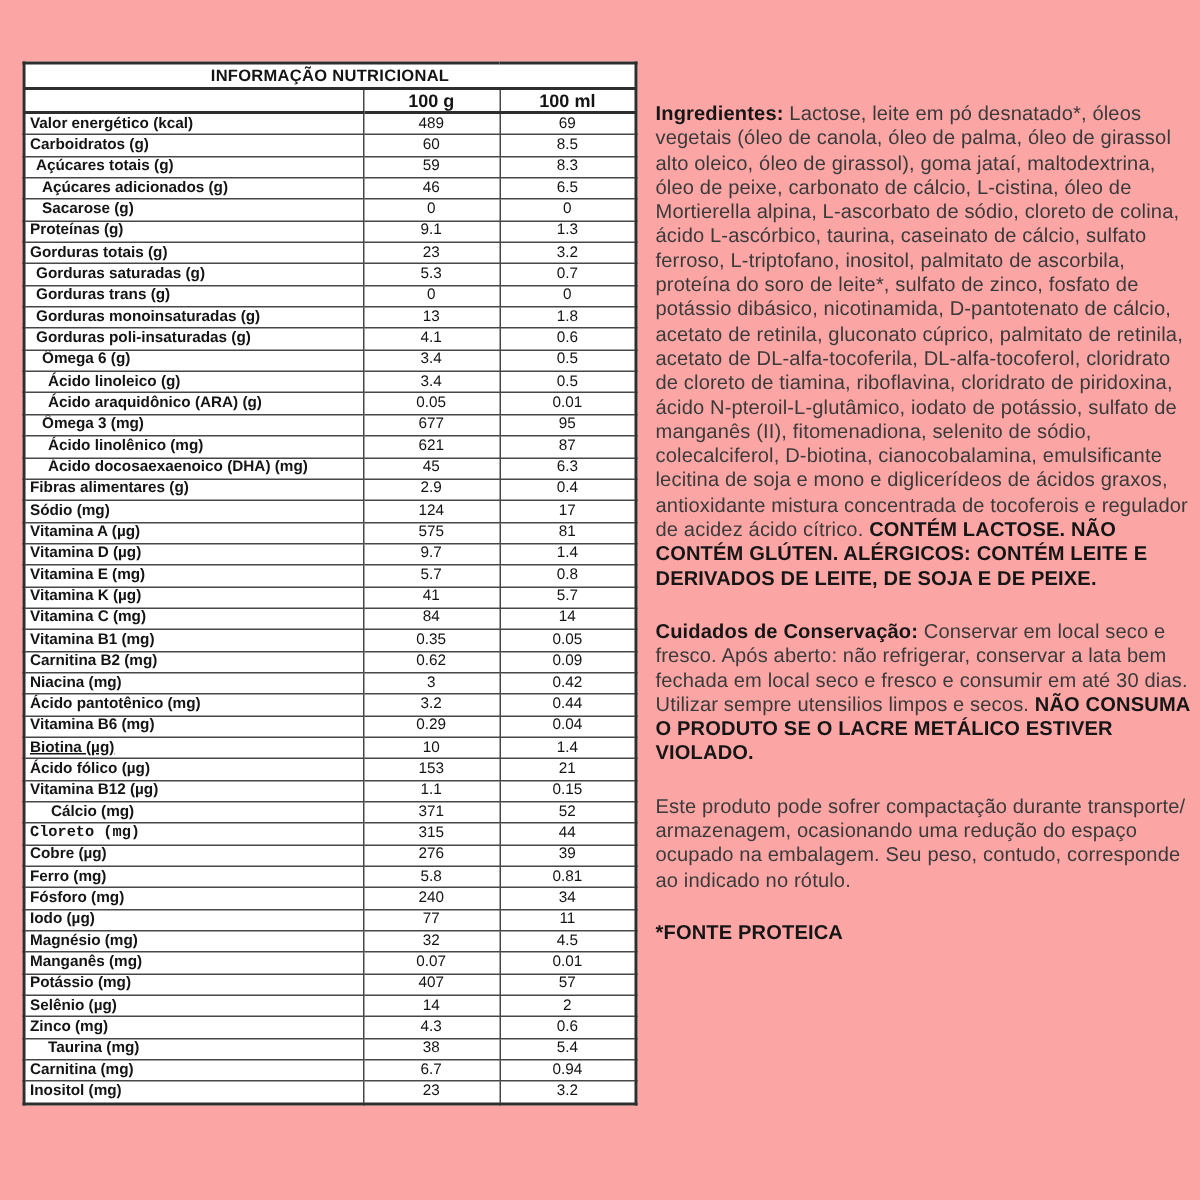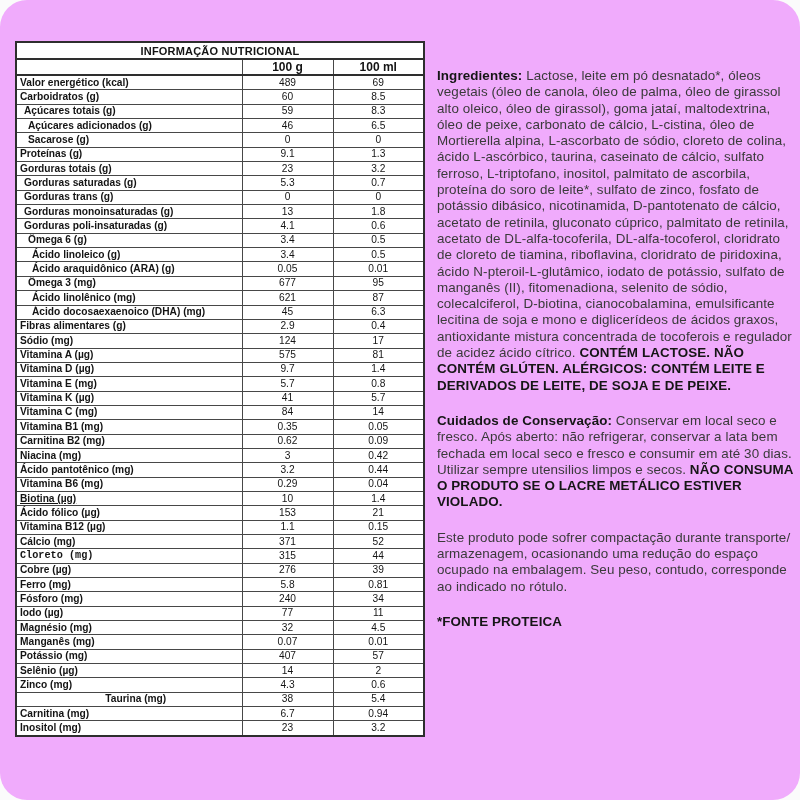--- a/index.html
+++ b/index.html
@@ -5,23 +5,22 @@
   html, body {
     margin: 0;
     padding: 0;
     background: #fbfbfb;
     font-family: "Liberation Sans", "DejaVu Sans", sans-serif;
   }
   .page {
     position: relative;
     width: 800px;
     height: 800px;
-    background: #f0abfc;
+    background: #fca5a5;
     overflow: hidden;
-    border-radius: 27px;
   }
 
   
   table.nutri {
     position: absolute;
     left: 15px;
     top: 41px;
     width: 408px;
     border-collapse: collapse;
     table-layout: fixed;
@@ -256,21 +255,21 @@
     <td class="lbl" style="padding-left: 3px;">Ácido fólico (µg)</td>
     <td class="num">153</td>
     <td class="num">21</td>
   </tr>
         <tr>
     <td class="lbl" style="padding-left: 3px;">Vitamina B12 (µg)</td>
     <td class="num">1.1</td>
     <td class="num">0.15</td>
   </tr>
         <tr>
-    <td class="lbl" style="padding-left: 3px;">Cálcio (mg)</td>
+    <td class="lbl" style="padding-left: 17px;">Cálcio (mg)</td>
     <td class="num">371</td>
     <td class="num">52</td>
   </tr>
         <tr>
     <td class="lbl" style="padding-left: 3px; font-family: Liberation Mono, monospace;">Cloreto (mg)</td>
     <td class="num">315</td>
     <td class="num">44</td>
   </tr>
         <tr>
     <td class="lbl" style="padding-left: 3px;">Cobre (µg)</td>
@@ -311,21 +310,21 @@
     <td class="lbl" style="padding-left: 3px;">Selênio (µg)</td>
     <td class="num">14</td>
     <td class="num">2</td>
   </tr>
         <tr>
     <td class="lbl" style="padding-left: 3px;">Zinco (mg)</td>
     <td class="num">4.3</td>
     <td class="num">0.6</td>
   </tr>
         <tr>
-    <td class="lbl" style="padding-left: 15px; text-align: center;">Taurina (mg)</td>
+    <td class="lbl" style="padding-left: 15px;">Taurina (mg)</td>
     <td class="num">38</td>
     <td class="num">5.4</td>
   </tr>
         <tr>
     <td class="lbl" style="padding-left: 3px;">Carnitina (mg)</td>
     <td class="num">6.7</td>
     <td class="num">0.94</td>
   </tr>
         <tr>
     <td class="lbl" style="padding-left: 3px;">Inositol (mg)</td>

